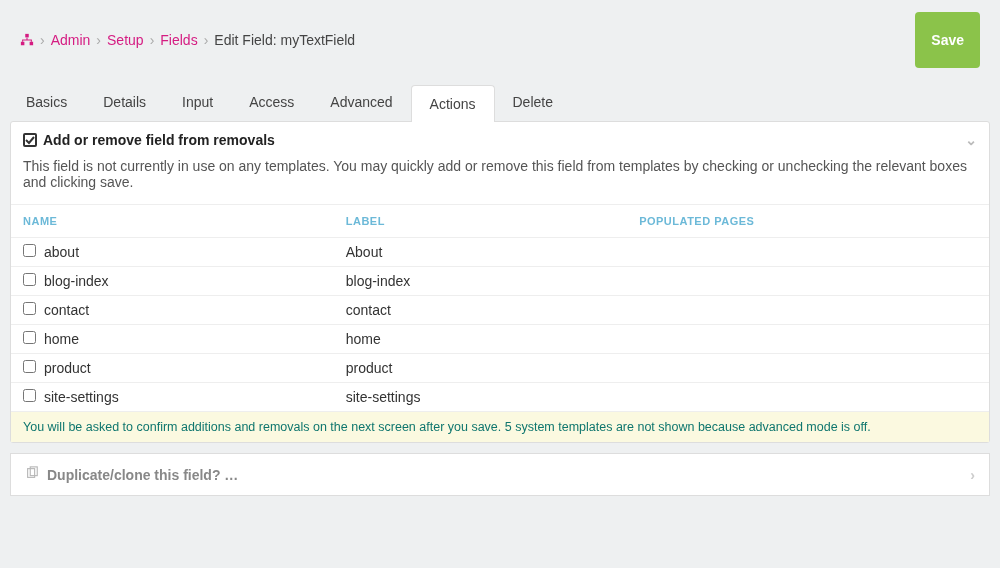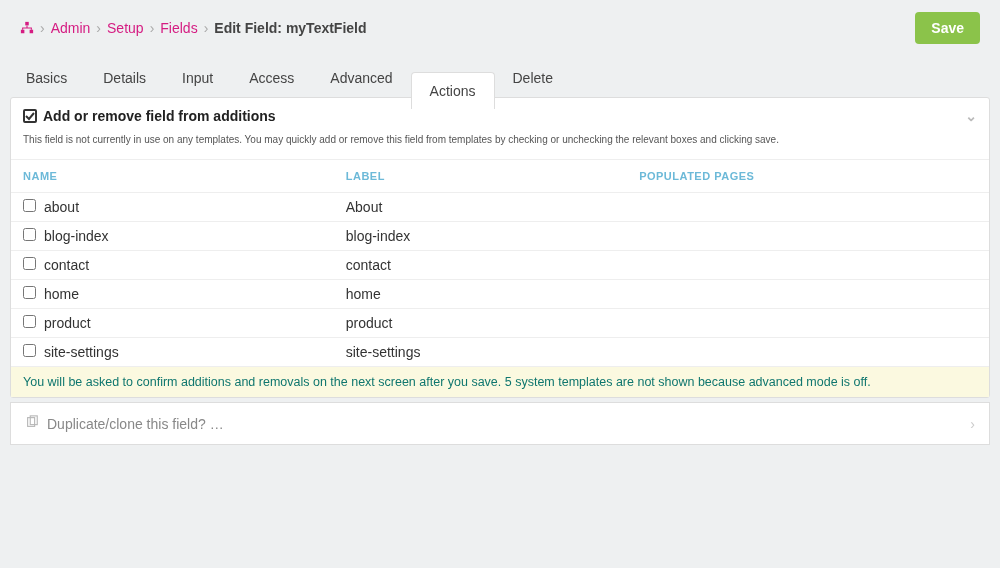--- a/index.html
+++ b/index.html
@@ -1,38 +1,38 @@
 <!DOCTYPE html>
 <html><head>
 <meta charset="utf-8">
 <style>
   * { box-sizing: border-box; margin: 0; padding: 0; }
   body { font-family: -apple-system, BlinkMacSystemFont, "Segoe UI", Arial, sans-serif; background: #eef0f1; color: #333; font-size: 14px; }
   .topbar { display: flex; align-items: center; justify-content: space-between; padding: 12px 20px; }
   .breadcrumb { display: flex; align-items: center; gap: 6px; font-size: 14px; }
   .breadcrumb a { color: #d51c82; text-decoration: none; cursor: pointer; }
   .breadcrumb .sep { color: #aaa; }
-  .breadcrumb .current { color: #444; font-weight: 700; }
+  .breadcrumb .current { color: #444; font-weight: 400; }
   .sitemap-icon { color: #d51c82; display: inline-flex; }
-  .btn-save { background: #8bc34a; color: #fff; border: none; padding: 8px 16px; border-radius: 4px; font-size: 14px; font-weight: 600; cursor: pointer; }
+  .btn-save { background: #8bc34a; color: #fff; border: none; padding: 20px 16px; border-radius: 4px; font-size: 14px; font-weight: 600; cursor: pointer; }
   .tabs { display: flex; padding: 0 8px; margin-top: 4px; }
   .tab { padding: 10px 18px; color: #444; cursor: pointer; font-size: 14px; }
-  .tab.active { background: #fff; border-top: 1px solid #ddd; border-left: 1px solid #ddd; border-right: 1px solid #ddd; border-radius: 4px 4px 0 0; position: relative; top:12px; }
+  .tab.active { background: #fff; border-top: 1px solid #ddd; border-left: 1px solid #ddd; border-right: 1px solid #ddd; border-radius: 4px 4px 0 0; position: relative; top:1px; }
   .panel { background: #fff; margin: 0 10px; border: 1px solid #ddd; border-radius: 3px; }
   .panel-header { display: flex; align-items: center; gap: 6px; padding: 10px 12px; font-weight: 700; color: #222; }
   .panel-header .chev { margin-left: auto; color: #bbb; }
-  .panel-desc { padding: 0 12px 14px; color: #555; font-size: 10px; }
+  .panel-desc { padding: 0 12px 14px; color: #555; font-size: 14px; }
   .tbl { width: 100%; border-collapse: collapse; }
   .tbl th { text-align: left; font-size: 11px; letter-spacing: 0.5px; color: #6cb9d8; font-weight: 700; padding: 10px 12px; border-top:1px solid #eee; border-bottom:1px solid #eee; }
   .tbl td { padding: 6px 12px; border-top: 1px solid #eee; color: #333; font-size: 14px; }
   .tbl tr td:first-child { width: 33%; }
   .tbl tr td:nth-child(2) { width: 30%; }
   .chk { margin-right: 8px; accent-color:#888; }
   .note { background: #fbf9e0; color: #0f766e; font-size: 12.5px; padding: 8px 12px; border-top:1px solid #eee; }
-  .collapse-row { background:#fff; color:#888; padding: 12px 14px; margin: 4px 10px 0; border:1px solid #ddd; display:flex; align-items:center; cursor:pointer; }
+  .collapse-row { background:#fff; color:#888; padding: 12px 14px; margin: 10px 10px 0; border:1px solid #ddd; display:flex; align-items:center; cursor:pointer;font-weight:bold; }
   .collapse-row .ico { margin-right:8px; opacity:0.6; }
   .collapse-row .chev { margin-left:auto; color:#ccc; }
   .check-icon-box { width:14px;height:14px;display:inline-flex;align-items:center;justify-content:center;border:2px solid #333;border-radius:2px; }
   .check-icon-box svg { width:10px;height:10px; }
 </style>
 </head>
 <body>
 
 <div class="topbar">
   <div class="breadcrumb">
@@ -66,21 +66,21 @@
   <div class="tab">Delete</div>
 </div>
 
 <div class="panel">
   <div class="panel-header">
     <span class="check-icon-box">
       <svg viewBox="0 0 10 10">
           <path d="M1 5 L4 8 L9 2" stroke="#333" stroke-width="2" fill="none"></path>
         </svg>
     </span>
-    <span>Add or remove field from additions</span>
+    <span>Add or remove field from removals</span>
     <span class="chev">⌄</span>
   </div>
   <div class="panel-desc">This field is not currently in use on any templates. You may quickly add or remove this field from templates by checking or unchecking the relevant boxes and clicking save.</div>
   <table class="tbl">
     <thead>
         <tr>
       <th>NAME</th>
       <th>LABEL</th>
       <th>POPULATED PAGES</th>
     </tr>

